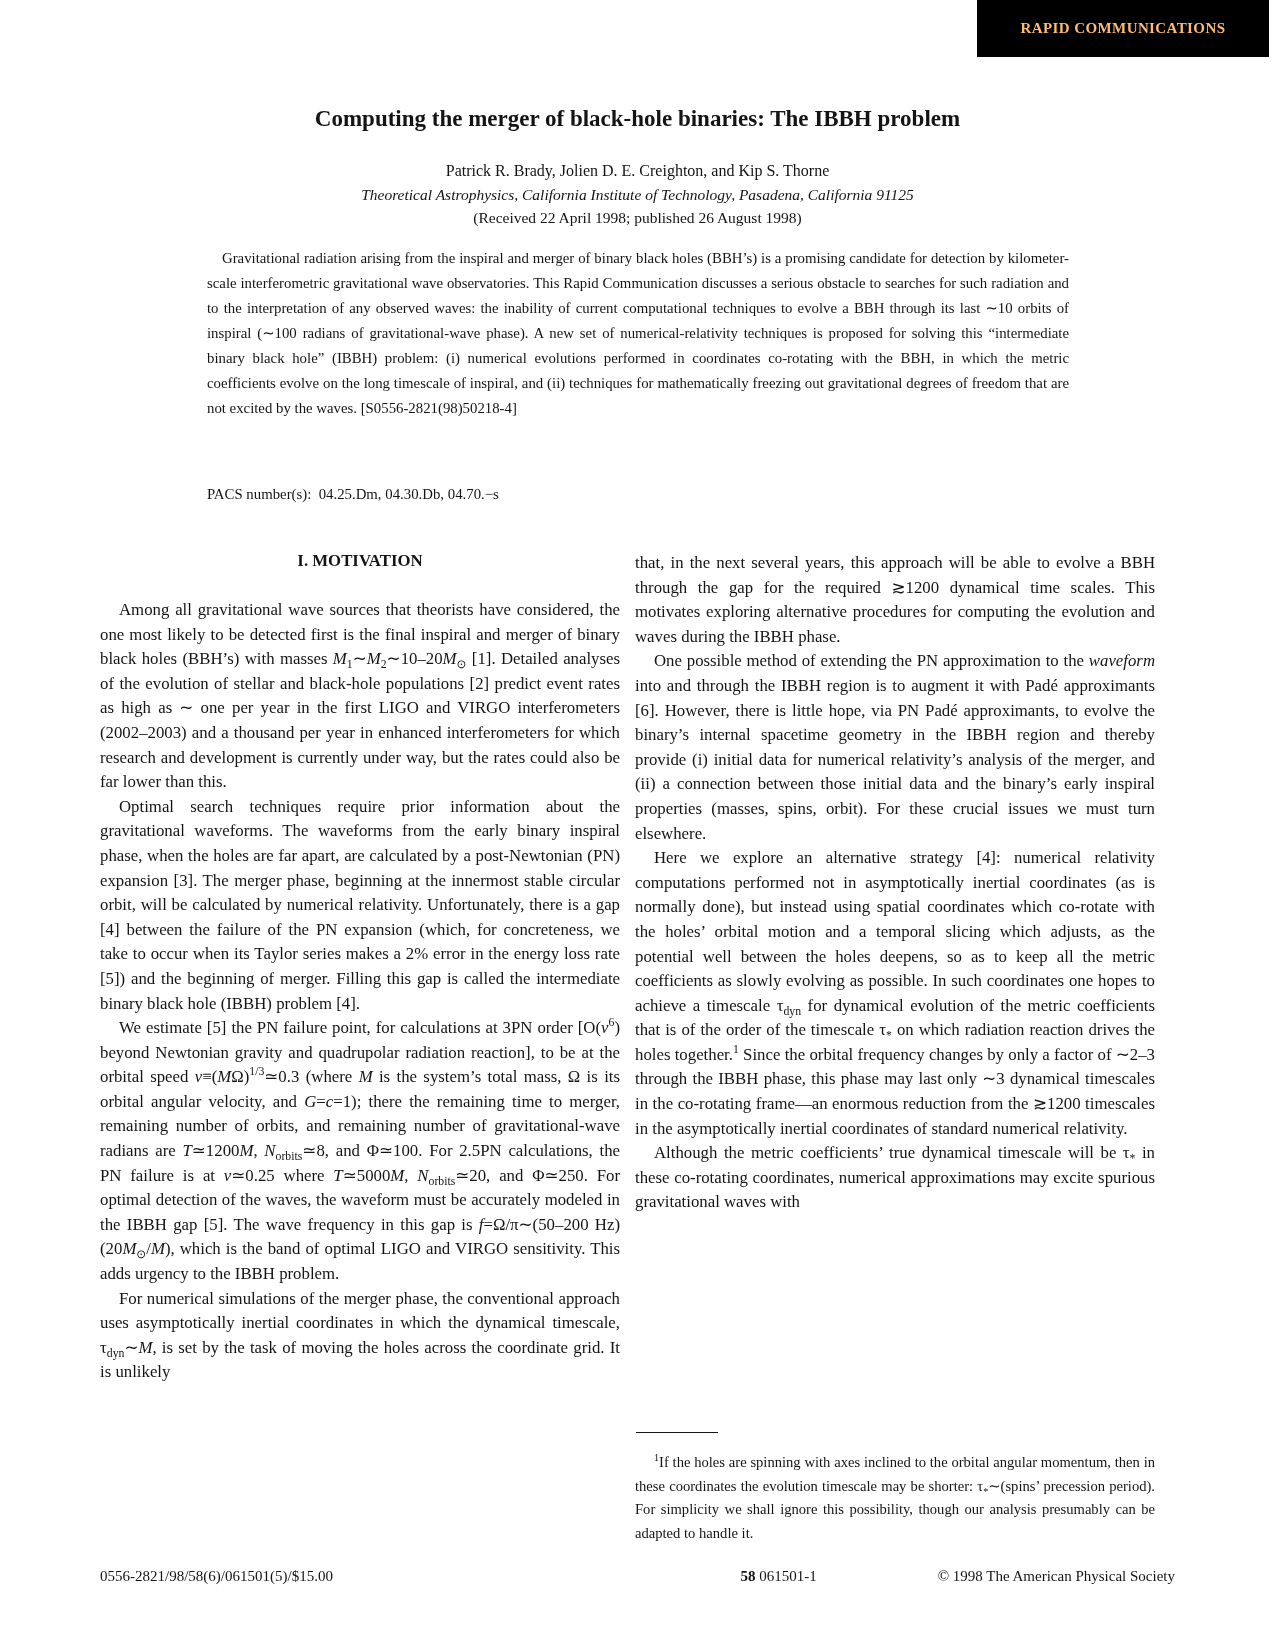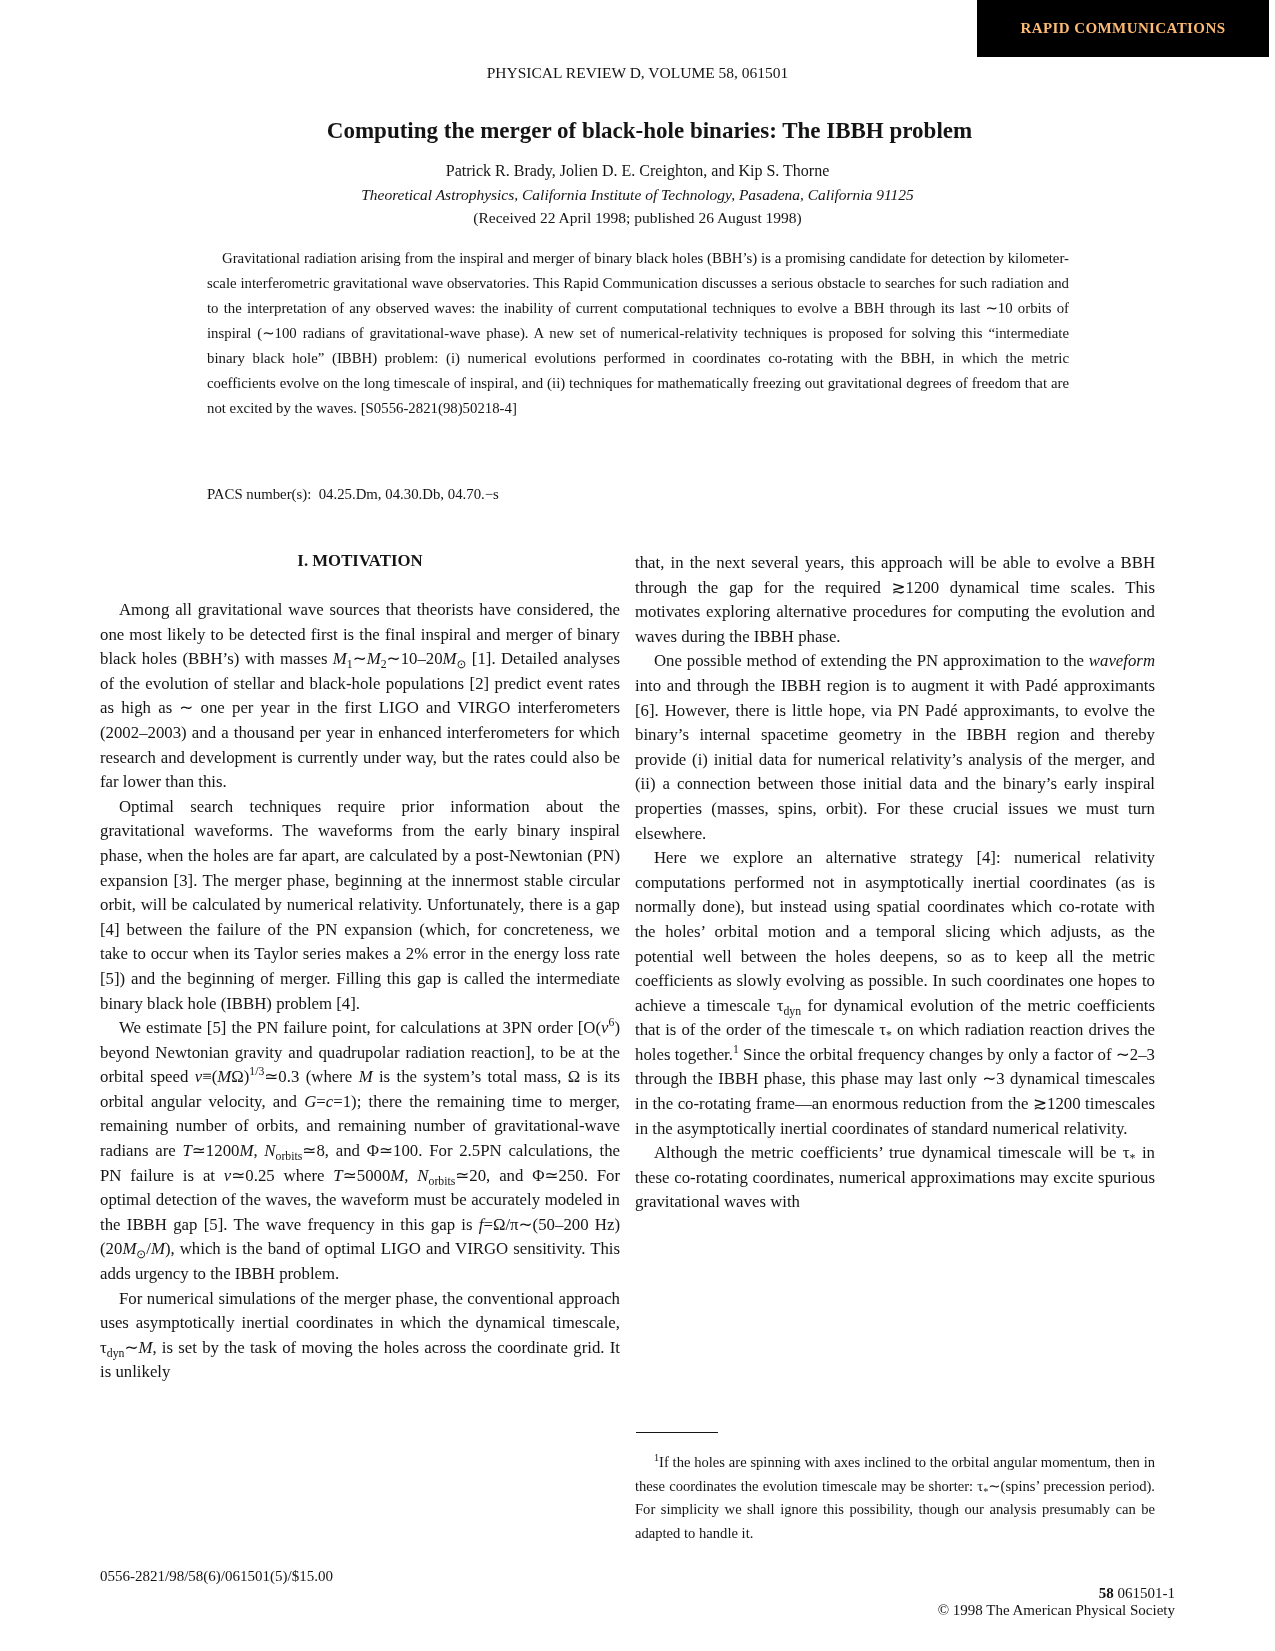--- a/index.html
+++ b/index.html
@@ -20,21 +20,21 @@
   .ribbon span {
     color:#fdba74; font-weight:bold; font-size:15px; letter-spacing:0.4px;
     white-space:nowrap;
   }
   .journal-line {
     position:absolute; top:64px; left:100px; width:1075px;
     text-align:center; font-size:15.5px;
   }
   .title {
     position:absolute; top:106px; left:100px; width:1075px;
-    text-align:center; font-size:23px; font-weight:bold; margin:12px;
+    text-align:center; font-size:23px; font-weight:bold; margin:0;
   }
   .authors {
     position:absolute; top:162px; left:100px; width:1075px;
     text-align:center; font-size:16px;
   }
   .affiliation {
     position:absolute; top:186px; left:100px; width:1075px;
     text-align:center; font-size:15.5px; font-style:italic;
   }
   .received {
@@ -72,39 +72,38 @@
     width:82px; height:0;
     border-top:1.5px solid #141414;
     margin:12px 0 18px 1px;
   }
   .footnote {
     font-size:14.6px; line-height:23.4px;
     text-align:justify; text-indent:8px; margin:0;
   }
   .footer {
     position:absolute; top:1568px; left:100px; width:1075px;
-    display:flex; font-size:15px;flex-direction:column;
+    display:flex; font-size:15px;
   }
   .footer .f-left  { flex:1; text-align:left;  }
   .footer .f-mid   { flex:1; text-align:right; }
   .footer .f-right { flex:1; text-align:right; }
   sub, sup { line-height:0; }
   sub { font-size:70%; }
   sup { font-size:70%; }
 </style>
 </head>
 <body>
 
 <div class="page">
 
   <div class="ribbon">
     <span>RAPID COMMUNICATIONS</span>
   </div>
 
-  <div class="journal-line">PHYSICAL REVIEW D, VOLUME 58, 061501</div>
 
   <h1 class="title">Computing the merger of black-hole binaries: The IBBH problem</h1>
 
   <div class="authors">Patrick R. Brady, Jolien D. E. Creighton, and Kip S. Thorne</div>
 
   <div class="affiliation">Theoretical Astrophysics, California Institute of Technology, Pasadena, California 91125</div>
 
   <div class="received">(Received 22 April 1998; published 26 August 1998)</div>
 
   <div class="abstract">Gravitational radiation arising from the inspiral and merger of binary black holes (BBH’s) is a promising candidate for detection by kilometer-scale interferometric gravitational wave observatories. This Rapid Communication discusses a serious obstacle to searches for such radiation and to the interpretation of any observed waves: the inability of current computational techniques to evolve a BBH through its last ∼10 orbits of inspiral (∼100 radians of gravitational-wave phase). A new set of numerical-relativity techniques is proposed for solving this “intermediate binary black hole” (IBBH) problem: (i) numerical evolutions performed in coordinates co-rotating with the BBH, in which the metric coefficients evolve on the long timescale of inspiral, and (ii) techniques for mathematically freezing out gravitational degrees of freedom that are not excited by the waves. [S0556-2821(98)50218-4]</div>

